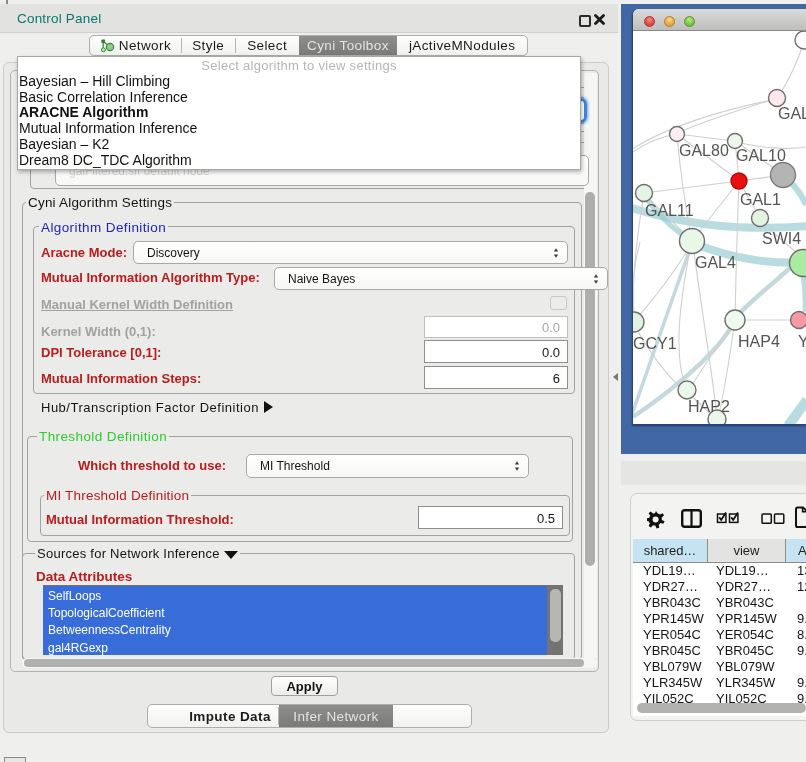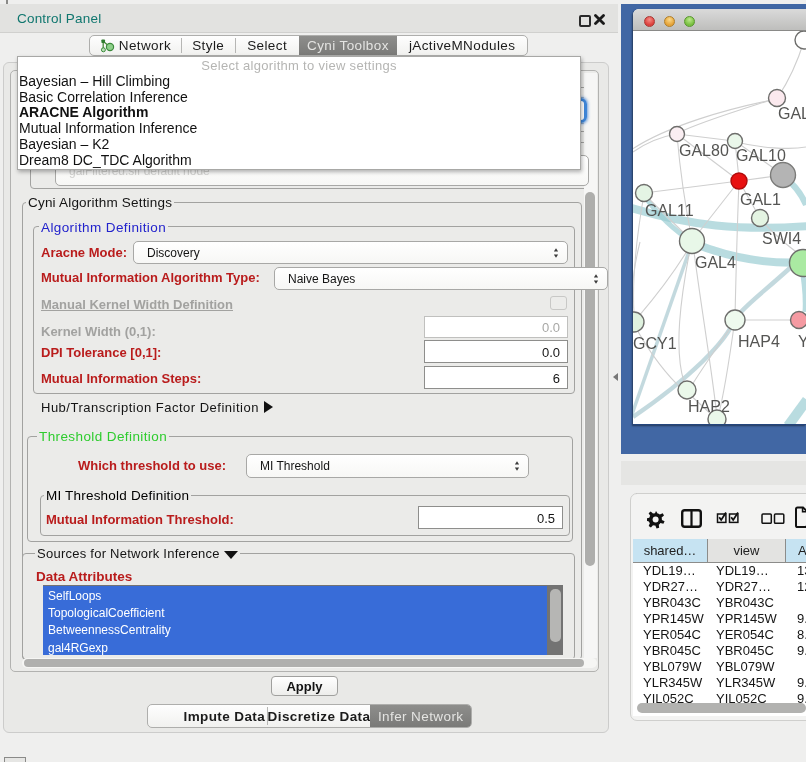--- a/index.html
+++ b/index.html
@@ -235,21 +235,21 @@
   <div class="lbl" style="position:absolute;left:78px;top:458px;">Which threshold to use:</div>
   <div class="combo" style="left:246px;top:454px;width:281px;height:22px;">
       <span class="ct">MI Threshold</span>
       <svg class="stepper" viewBox="0 0 7 12">
         <path d="M3.5 0.5 L6 4.2 L1 4.2 Z" fill="#3a3a3a"></path>
         <path d="M3.5 11.5 L6 7.8 L1 7.8 Z" fill="#3a3a3a"></path>
       </svg>
     </div>
 
   <div class="grp" style="left:40px;top:495px;width:528px;height:39px;"></div>
-  <span class="gl" style="left:44px;top:488px;color:#000000;">MI Threshold Definition</span>
+  <span class="gl" style="left:44px;top:488px;color:#b91c1c;">MI Threshold Definition</span>
   <div class="lbl" style="position:absolute;left:46px;top:512px;">Mutual Information Threshold:</div>
   <div class="fld" style="left:418px;top:506px;width:143px;height:21px;">
       <span>0.5</span>
     </div>
 
   <div class="grp" style="left:22px;top:553px;width:551px;height:105px;"></div>
   <span class="gl" style="left:35px;color:#141414;font-size:13px;letter-spacing:0.25px;top:546px;">Sources for Network Inference <span style="display:inline-block;width:0;height:0;border-top:8px solid #111;border-left:7px solid transparent;border-right:7px solid transparent;vertical-align:-1px;"></span></span>
   <div class="lbl" style="position:absolute;left:36px;top:569px;font-size:13.5px;">Data Attributes</div>
 
   <div class="abs" style="left:43px;top:585px;width:520px;height:70px;background:#737373;overflow:hidden;">
@@ -259,21 +259,20 @@
   </div>
 
   <div class="abs" style="left:22px;top:658px;width:575px;height:10px;background:#f6f6f4;border-radius:5px;"></div>
   <div class="abs" style="left:24px;top:659px;width:560px;height:8px;background:#b0b0ae;border-radius:4px;"></div>
 
   <div class="abs" style="left:271px;top:676px;width:65px;height:18px;background:linear-gradient(#ffffff,#ededeb);border:1px solid #a0a09e;border-radius:4px;display:flex;align-items:center;justify-content:center;font-size:13px;font-weight:bold;color:#141414;">Apply</div>
 
   <div class="tabbar" style="left:147px;top:704px;width:325px;height:24px;padding-left:34px;">
     <div class="tab" style="width:96px;font-weight:bold;">Impute Data</div>
     <div class="tsep"></div>
-    <div class="tab" style="width:112px;font-weight:bold;">Discretize Data</div>
     <div class="tab sel" style="width:114px;font-weight:normal;">Infer Network</div>
   </div>
 
   <div class="abs" style="left:4px;top:757px;width:20px;height:16px;background:#e6e6e4;border:1px solid #8a8a88;"></div>
 
   <div class="abs" style="left:613px;top:373px;width:0;height:0;border-right:5px solid #777;border-top:4px solid transparent;border-bottom:4px solid transparent;"></div>
 
   <div class="abs" style="left:17px;top:56px;width:562px;height:112px;background:#fff;border:1px solid #a8a8a6;box-shadow:1px 2px 4px rgba(0,0,0,.3);z-index:50;">
     <div style="text-align:center;color:#b5b5b3;font-size:13px;letter-spacing:0.3px;padding-top:1px;height:14px;">Select algorithm to view settings</div>
     <div style="font-size:14px;color:#111;line-height:15.7px;padding-left:1px;margin-top:2px;">

